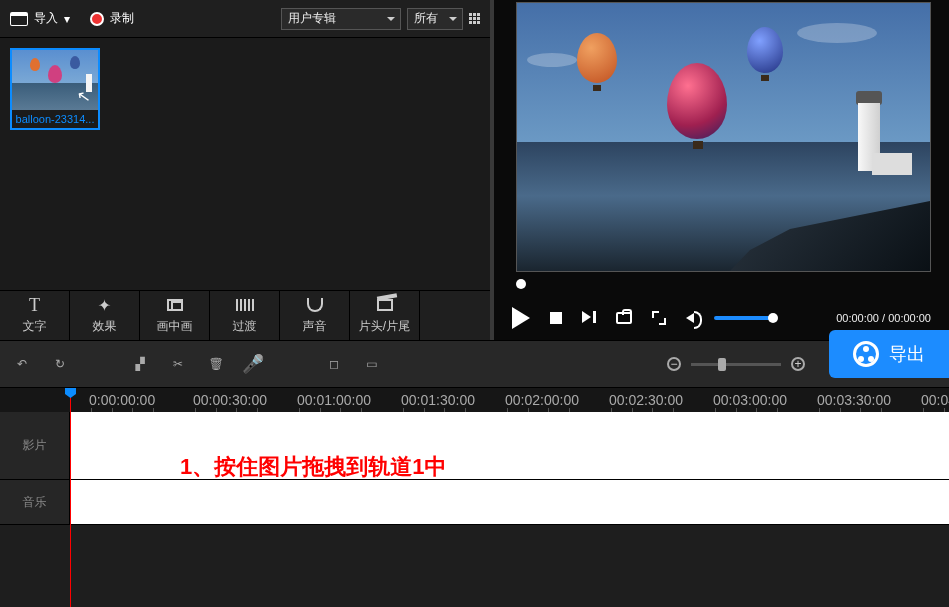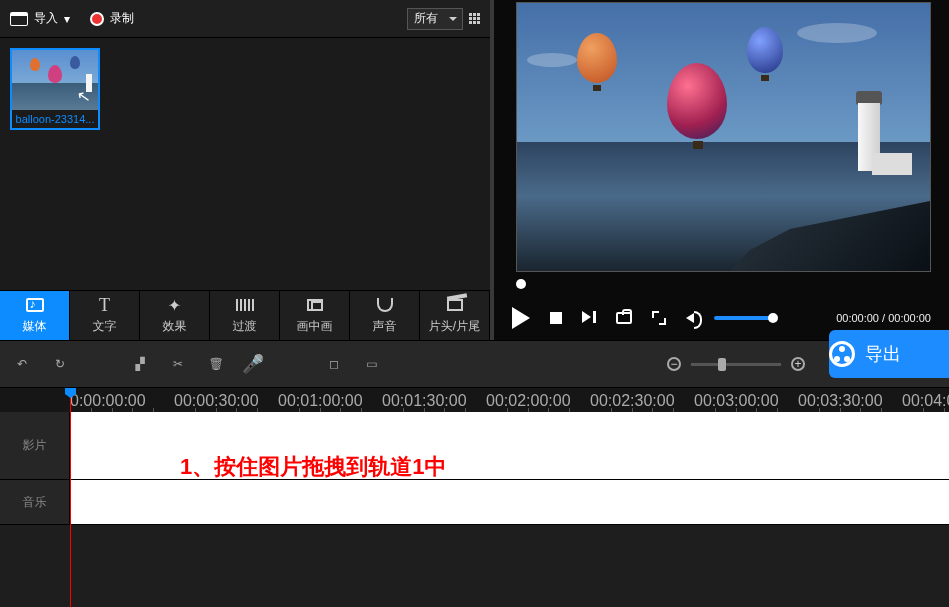--- a/index.html
+++ b/index.html
@@ -57,21 +57,21 @@
 .fullscr{width:14px;height:14px;position:relative;}
 .fullscr::before,.fullscr::after{content:"";position:absolute;width:5px;height:5px;border:2px solid #fff;}
 .fullscr::before{top:0;left:0;border-right:none;border-bottom:none;}
 .fullscr::after{bottom:0;right:0;border-left:none;border-top:none;}
 .vol{width:0;height:0;border-right:8px solid #fff;border-top:5px solid transparent;border-bottom:5px solid transparent;position:relative;}
 .vol::after{content:"";position:absolute;left:8px;top:-7px;width:6px;height:14px;border:2px solid #fff;border-left:none;border-radius:0 10px 10px 0;}
 .volslider{width:60px;height:4px;background:#1c8cff;position:relative;border-radius:2px;}
 .volslider::after{content:"";position:absolute;right:-4px;top:-3px;width:10px;height:10px;border-radius:50%;background:#fff;}
 
 
-.export{position:absolute;right:0;top:330px;width:120px;height:48px;background:#1c8cff;border-radius:6px 0 0 6px;display:flex;align-items:center;gap:10px;color:#fff;font-size:18px;cursor:pointer;z-index:10;}
+.export{position:absolute;right:0;top:330px;width:120px;height:48px;background:#1c8cff;border-radius:6px 0 0 6px;display:flex;align-items:center;justify-content:center;gap:10px;color:#fff;font-size:18px;cursor:pointer;z-index:10;}
 .export .reel{width:26px;height:26px;border:3px solid #fff;border-radius:50%;position:relative;}
 .export .reel::before,.export .reel::after{content:"";position:absolute;width:6px;height:6px;border-radius:50%;background:#fff;}
 .export .reel::before{top:2px;left:7px;}
 .export .reel::after{bottom:2px;left:2px;box-shadow:10px 0 0 #fff;}
 
 
 .tabbar{position:absolute;top:290px;left:0;width:490px;height:50px;background:#1f1f1f;display:flex;border-top:1px solid #000;}
 .tab{flex:0 0 70px;display:flex;flex-direction:column;align-items:center;justify-content:center;gap:4px;border-right:1px solid #000;cursor:pointer;font-size:12px;color:#ccc;}
 .tab.active{background:#0c8cff;color:#fff;}
 .tab .ticon{height:18px;display:flex;align-items:center;justify-content:center;}
@@ -81,21 +81,21 @@
 .toolbar .ico{color:#aaa;}
 .zoom{margin-left:auto;display:flex;align-items:center;gap:10px;margin-right:130px;}
 .zslider{width:90px;height:3px;background:#555;position:relative;}
 .zslider::after{content:"";position:absolute;left:30%;top:-5px;width:8px;height:13px;background:#aaa;border-radius:2px;}
 .circ{width:14px;height:14px;border:2px solid #aaa;border-radius:50%;display:flex;align-items:center;justify-content:center;font-size:12px;line-height:1;cursor:pointer;}
 
 
 .timeline{position:absolute;top:388px;left:0;right:0;bottom:0;background:#1e1e1e;}
 .ruler{height:24px;background:#161616;display:flex;position:relative;overflow:hidden;}
 .ruler .labels{position:absolute;left:70px;right:0;top:0;height:24px;}
-.ruler .tick{position:absolute;top:4px;font-size:16px;color:#aaa;}
+.ruler .tick{position:absolute;top:4px;font-size:14px;color:#aaa;margin-left:19px;}
 .ruler .minor{position:absolute;bottom:0;width:1px;height:4px;background:#555;}
 .trackhdr{width:70px;background:#262626;border-right:1px solid #000;display:flex;align-items:center;justify-content:center;font-size:12px;color:#888;}
 .trk{display:flex;border-bottom:1px solid #000;}
 .trk.video{height:68px;}
 .trk.t1{height:55px;}
 .trk.music{height:45px;}
 .trackbody{flex:1;background:#ffffff;position:relative;}
 .playhead{position:absolute;left:70px;top:0;bottom:0;width:1px;background:#f00;}
 .playhead::before{content:"";position:absolute;top:0;left:-5px;width:11px;height:10px;background:#0c8cff;clip-path:polygon(0 0,100% 0,100% 60%,50% 100%,0 60%);}
 .annot{position:absolute;left:110px;top:40px;color:#f00;font-size:22px;font-weight:bold;}
@@ -116,20 +116,23 @@
 <body>
 
 <div class="topstrip">
   <span class="folder"></span>
   <span class="txt">导入</span>
   <span style="color:#fff">▾</span>
   <span style="width:8px"></span>
   <span class="rec"></span>
   <span class="txt">录制</span>
   <span style="flex:1"></span>
+  <div class="select" style="width:120px">
+      <span>用户专辑</span>
+    </div>
   <div class="select" style="width:56px">
       <span>所有</span>
     </div>
   <div class="gridicon">
       <span></span>
       <span></span>
       <span></span>
       <span></span>
       <span></span>
       <span></span>
@@ -184,45 +187,39 @@
     <span class="timecode"><span>00:00:00</span> / <span>00:00:00</span></span>
   </div>
 </div>
 
 <div class="export">
   <span class="reel"></span>
   <span>导出</span>
 </div>
 
 <div class="tabbar">
-  <div class="tab active">
-      <span class="ticon">
-        <span class="i-media"></span>
-      </span>
-      <span>媒体</span>
-    </div>
   <div class="tab">
       <span class="ticon i-text">T</span>
       <span>文字</span>
     </div>
   <div class="tab">
       <span class="ticon i-fx">✦</span>
       <span>效果</span>
+    </div>
+  <div class="tab">
+      <span class="ticon">
+        <span class="i-pip"></span>
+      </span>
+      <span>画中画</span>
     </div>
   <div class="tab">
       <span class="ticon">
         <span class="i-trans"></span>
       </span>
       <span>过渡</span>
-    </div>
-  <div class="tab">
-      <span class="ticon">
-        <span class="i-pip"></span>
-      </span>
-      <span>画中画</span>
     </div>
   <div class="tab">
       <span class="ticon">
         <span class="i-audio"></span>
       </span>
       <span>声音</span>
     </div>
   <div class="tab">
       <span class="ticon">
         <span class="i-clap"></span>

